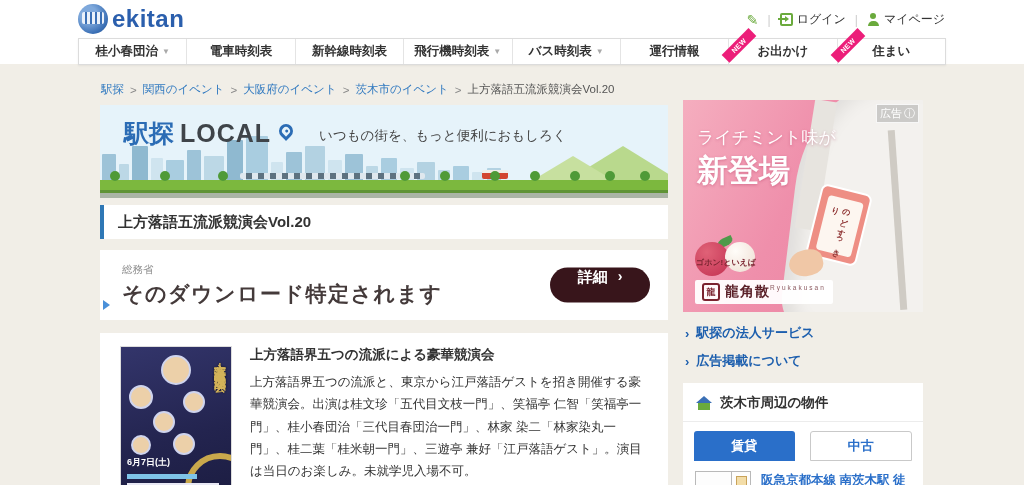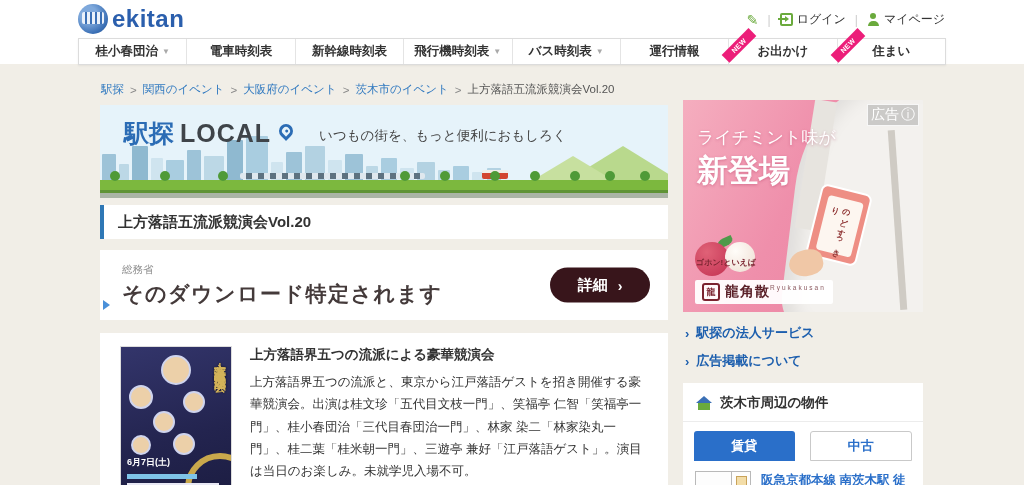--- a/index.html
+++ b/index.html
@@ -57,21 +57,21 @@
   .bus { position:absolute; right:160px; bottom:19px; width:26px; height:9px; background:#d2442f; border-radius:2px; border-top:3px solid #f0ede8; }
   .tree { position:absolute; bottom:17px; width:10px; height:10px; background:#4f9a38; border-radius:50%; }
 
   .title-card { margin-top:7px; height:34px; background:#fff; border-left:4px solid #2e77b5; display:flex; align-items:center; padding-left:14px; font-size:15px; font-weight:bold; color:#333; }
 
   .ad-banner { margin-top:11px; height:70px; background:#fff; position:relative; display:flex; align-items:center; }
   .adchoices { position:absolute; left:3px; bottom:10px; width:0; height:0; border-top:5px solid transparent; border-bottom:5px solid transparent; border-left:7px solid #4a90d9; }
   .ad-text { margin-left:22px; }
   .ad-advertiser { font-size:10.5px; color:#8a8a8a; margin-bottom:3px; }
   .ad-headline { font-size:21px; color:#443a3a; font-weight:600; letter-spacing:1.5px; }
-  .ad-cta { position:absolute; right:18px; top:50%; transform:translateY(-50%); background:#38151b; color:#fff; border:none; border-radius:18px; width:100px; height:35px; display:flex; align-items:center; justify-content:center; gap:10px; font-size:15px; font-weight:bold; cursor:pointer; font-family:inherit; }
+  .ad-cta { position:absolute; right:18px; top:50%; transform:translateY(-50%); background:#38151b; color:#fff; border:none; border-radius:18px; width:100px; height:35px; display:flex; align-items:flex-start; justify-content:center; gap:10px; font-size:15px; font-weight:bold; cursor:pointer; font-family:inherit; }
   .ad-cta-arrow { font-size:14px; }
 
   .event-card { margin-top:13px; height:152px; background:#fff; display:flex; gap:18px; padding:13px 20px; overflow:hidden; }
   .poster { width:112px; min-width:112px; height:150px; background:linear-gradient(165deg,#33356b 0%,#23244f 60%,#1c1d42 100%); position:relative; overflow:hidden; border:1px solid #ddd; }
   .poster-vtitle { position:absolute; right:3px; top:5px; writing-mode:vertical-rl; color:#d3b35a; font-weight:bold; font-size:12px; letter-spacing:2px; text-shadow:0 0 2px rgba(0,0,0,.5); }
   .face { position:absolute; background:#ecd0a9; border-radius:50%; border:2px solid #cfd4ee; }
   .f1 { left:40px; top:8px;  width:30px; height:30px; }
   .f2 { left:8px;  top:38px; width:24px; height:24px; }
   .f3 { left:62px; top:44px; width:22px; height:22px; }
   .f4 { left:32px; top:64px; width:22px; height:22px; }
@@ -81,21 +81,21 @@
   .poster-date { position:absolute; left:6px; bottom:26px; color:#fff; font-size:9px; font-weight:bold; }
   .poster-bar1 { position:absolute; left:6px; bottom:16px; width:70px; height:5px; background:#7ec4e8; }
   .poster-bar2 { position:absolute; left:6px; bottom:6px; width:92px; height:6px; background:#e8e8f4; }
   .event-info { flex:1; }
   .event-heading { font-size:13.5px; font-weight:bold; color:#333; margin-bottom:7px; }
   .event-desc { font-size:12.5px; color:#333; line-height:1.78; }
 
   
   .sidebar { position:absolute; left:683px; top:100px; width:240px; }
   .side-ad { height:212px; position:relative; background:linear-gradient(115deg,#f5aebf 0%,#ef8fab 45%,#ea7f9d 100%); overflow:hidden; cursor:pointer; }
-  .ad-label-box { position:absolute; top:4px; right:4px; display:flex; align-items:flex-end; gap:2px; font-size:14px; color:#fff; border:1px solid rgba(255,255,255,.85); background:rgba(130,130,130,.35); padding:1px 3px; z-index:5; }
+  .ad-label-box { position:absolute; top:4px; right:4px; display:flex; align-items:flex-end; gap:2px; font-size:11px; color:#fff; border:1px solid rgba(255,255,255,.85); background:rgba(130,130,130,.35); padding:1px 3px; z-index:5; }
   .jacket { position:absolute; right:-45px; top:-15px; width:175px; height:250px; background:#f3f1ee; border-radius:45% 0 0 12%; transform:rotate(7deg); box-shadow:inset 12px 0 18px rgba(0,0,0,.08); }
   .jacket-lapel { position:absolute; right:96px; top:0; width:22px; height:130px; background:#e7e4df; transform:rotate(9deg); }
   .strap { position:absolute; right:22px; top:30px; width:7px; height:180px; background:#cfcbc4; transform:rotate(-4deg); }
   .side-ad-line1 { position:absolute; top:26px; left:14px; color:#fff; font-size:17px; font-weight:normal; text-shadow:0 1px 3px rgba(180,60,100,.45); z-index:3; }
   .side-ad-line2 { position:absolute; top:50px; left:14px; color:#fff; font-size:31px; font-weight:bold; text-shadow:0 1px 3px rgba(180,60,100,.45); z-index:3; }
   .package { position:absolute; right:58px; top:88px; width:52px; height:74px; background:#ee8e84; border:2px solid #fff; border-radius:7px; transform:rotate(14deg); z-index:4; }
   .package-label { position:absolute; left:7px; top:8px; width:36px; height:56px; background:#fdf6f0; border-radius:4px; }
   .package-text { position:absolute; left:10px; top:12px; writing-mode:vertical-rl; font-size:8px; font-weight:bold; color:#8c2f2f; letter-spacing:1px; }
   .hand { position:absolute; right:100px; top:150px; width:34px; height:26px; background:#f0c7a6; border-radius:50% 40% 40% 50%; transform:rotate(-12deg); z-index:4; }
   .lychee-red { position:absolute; left:12px; bottom:36px; width:34px; height:34px; background:radial-gradient(circle at 35% 30%,#e06277,#c33152); border-radius:50%; }

